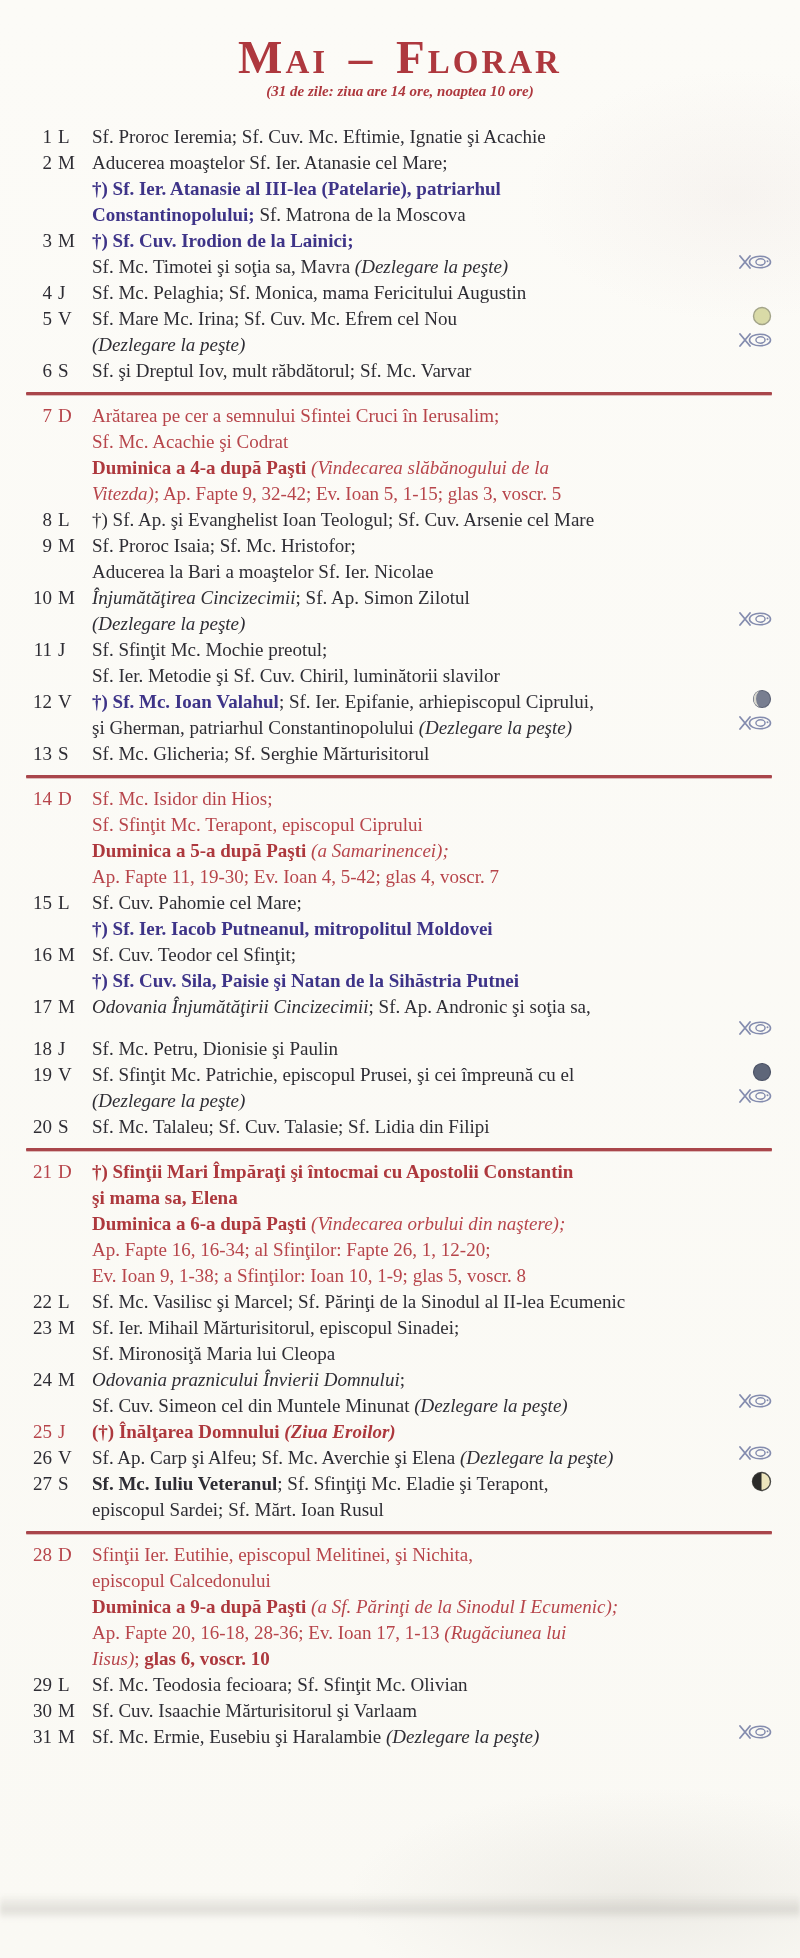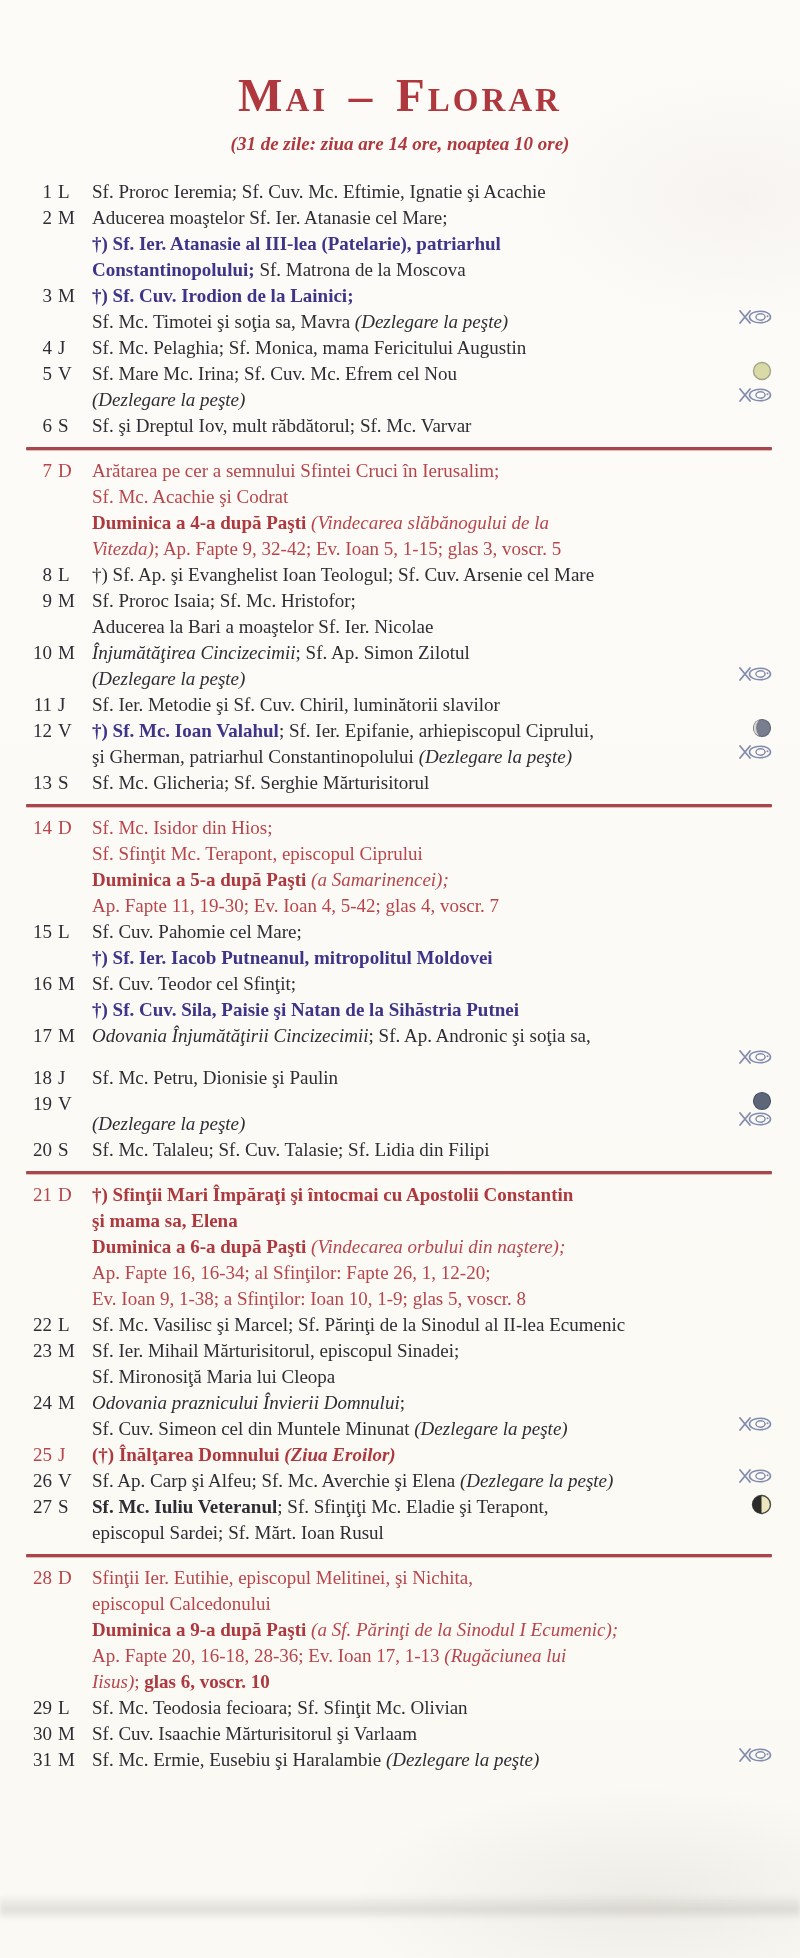--- a/index.html
+++ b/index.html
@@ -15,33 +15,33 @@
       radial-gradient(ellipse 300px 180px at 92% 10%, rgba(210,190,190,0.12), rgba(0,0,0,0) 70%),
       radial-gradient(ellipse 420px 160px at 80% 97%, rgba(180,175,165,0.18), rgba(0,0,0,0) 70%),
       linear-gradient(#fcfbf7, #faf9f4);
   }
   .page-bottom-shadow {
     position:absolute; left:0; right:0; bottom:38px; height:26px;
     background:linear-gradient(rgba(0,0,0,0), rgba(150,146,138,0.25) 60%, rgba(0,0,0,0));
     filter:blur(2px);
   }
   .title {
-    margin:0; padding-top:72px;
+    margin:0; padding-top:34px;
     text-align:center;
     font-variant:small-caps;
     font-weight:bold;
     font-size:47px; line-height:1.0;
     letter-spacing:3px; word-spacing:6px;
     color:#ae383e;
   }
   .subtitle {
-    margin-top:14px;
+    margin-top:2px;
     text-align:center;
     font-weight:bold; font-style:italic;
-    font-size:19px;
+    font-size:15px;
     color:#ae383e;
   }
   .cal { margin:24px 28px 0 26px; }
   .sep {
     height:3px; background:#a9464b; margin:8px 0;
     border-radius:1px;
     box-shadow:0 1px 0 rgba(169,70,75,0.35);
   }
   .day-row { display:flex; align-items:flex-start; }
   .day-label {
@@ -205,20 +205,23 @@
                 <circle cx="28.5" cy="7.2" r="1" fill="#848cae"></circle>
               </svg>
             </span>
           </div>
         </div>
       </div>
       <div class="day-row">
         <div class="day-label"><span class="num">11</span><span class="dow">J</span></div>
         <div class="day-lines">
           <div class="line">
+            <span class="segs"><span class="t">Sf. Sfinţit Mc. Mochie preotul;</span></span>
+          </div>
+          <div class="line">
             <span class="segs"><span class="t">Sf. Ier. Metodie şi Sf. Cuv. Chiril, luminătorii slavilor</span></span>
           </div>
         </div>
       </div>
       <div class="day-row">
         <div class="day-label"><span class="num">12</span><span class="dow">V</span></div>
         <div class="day-lines">
           <div class="line">
             <span class="segs"><span class="t bb">†) Sf. Mc. Ioan Valahul</span><span class="t">; Sf. Ier. Epifanie, arhiepiscopul Ciprului,</span></span>
             <span class="icon">
@@ -312,20 +315,21 @@
         <div class="day-lines">
           <div class="line">
             <span class="segs"><span class="t">Sf. Mc. Petru, Dionisie şi Paulin</span></span>
           </div>
         </div>
       </div>
       <div class="day-row">
         <div class="day-label"><span class="num">19</span><span class="dow">V</span></div>
         <div class="day-lines">
           <div class="line">
+            <span class="segs"><span class="t">Sf. Sfinţit Mc. Patrichie, episcopul Prusei, şi cei împreună cu el</span></span>
             <span class="icon">
               <svg width="20" height="20" viewBox="0 0 20 20">
                 <circle cx="10" cy="10" r="8.5" fill="#5e6679" stroke="#4d5467" stroke-width="1.2"></circle>
               </svg>
             </span>
           </div>
           <div class="line">
             <span class="segs"><span class="t it">(Dezlegare la peşte)</span></span>
             <span class="icon">
               <svg width="33" height="16" viewBox="0 0 33 16">

